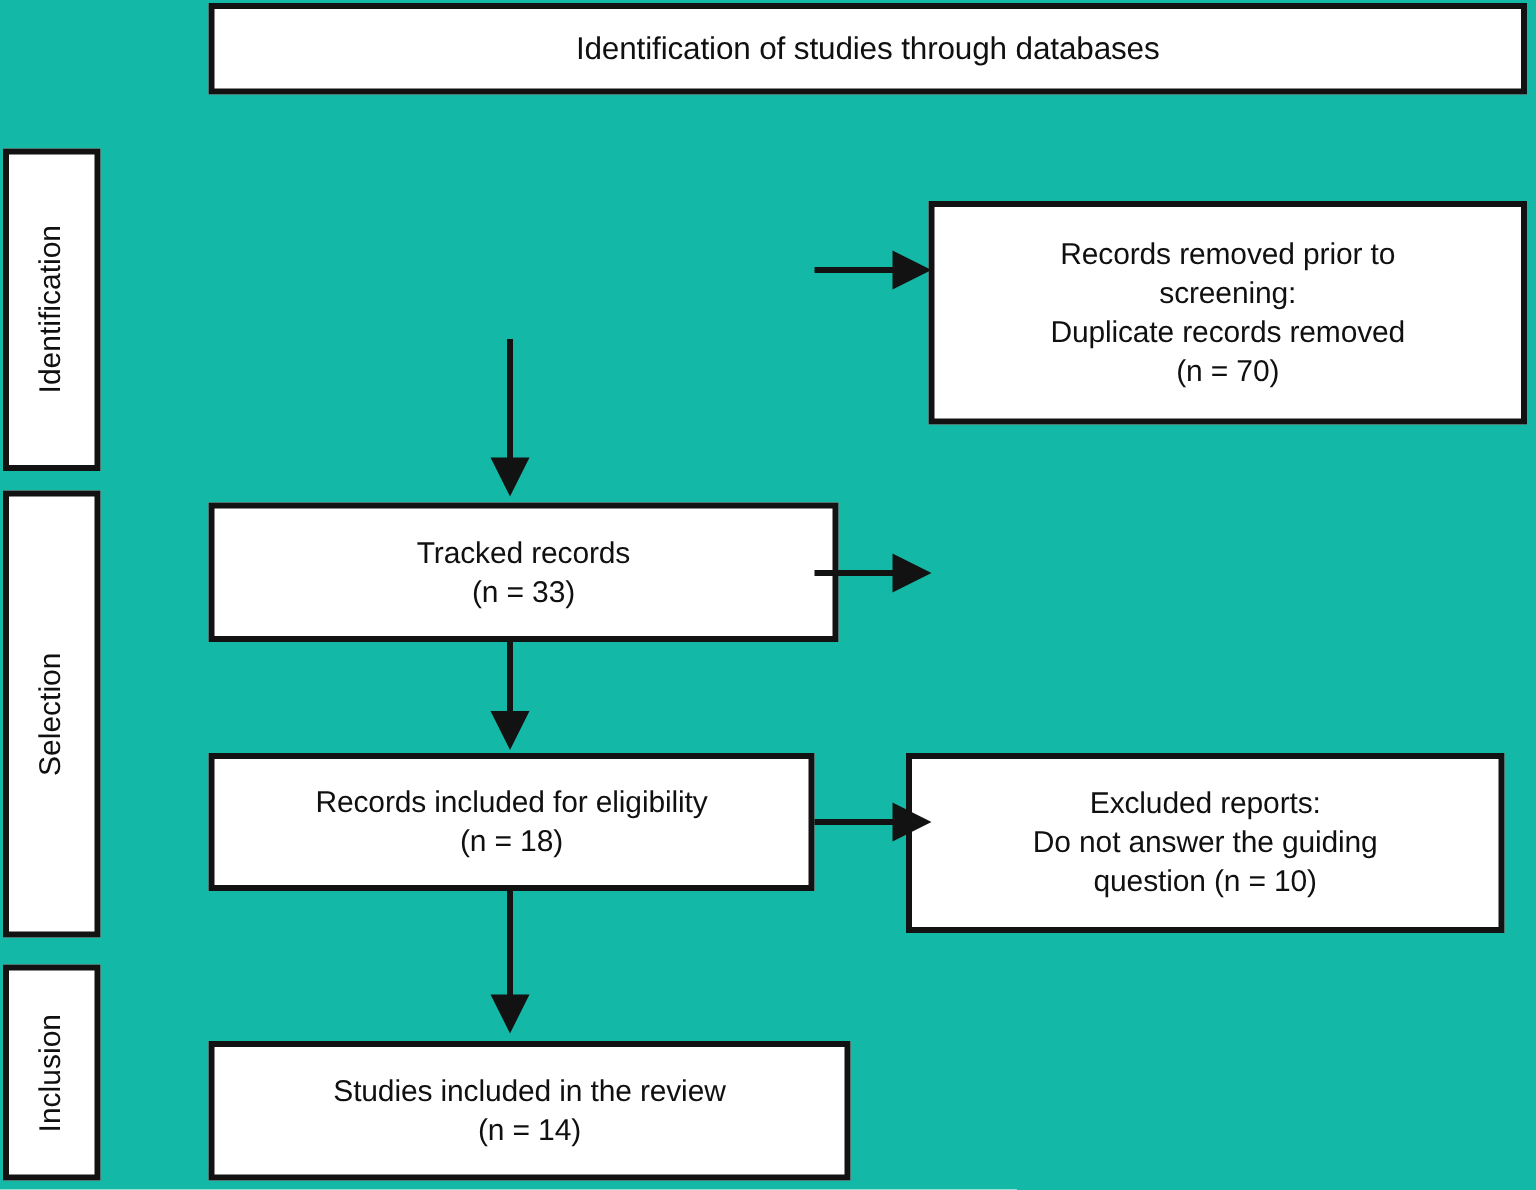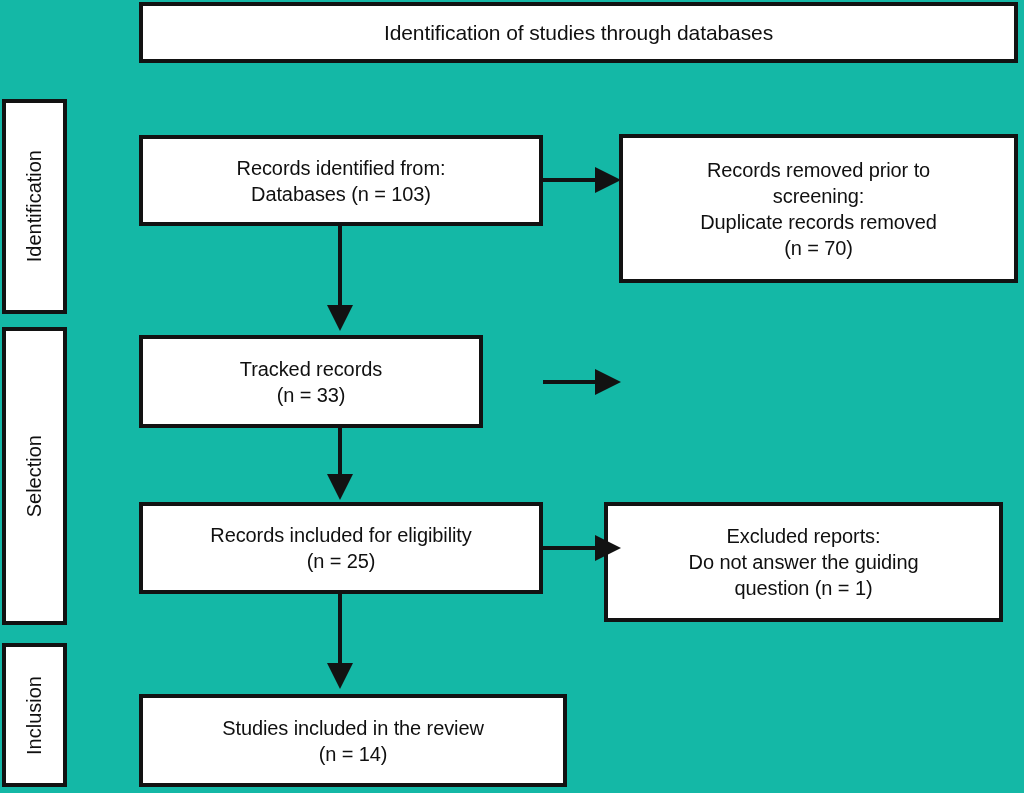--- a/index.html
+++ b/index.html
@@ -99,68 +99,62 @@
   <div class="stage" style="left:2px; top:99px; width:65px; height:215px;">
     <span>Identification</span>
   </div>
   <div class="stage" style="left:2px; top:327px; width:65px; height:298px;">
     <span>Selection</span>
   </div>
   <div class="stage" style="left:2px; top:643px; width:65px; height:144px;">
     <span>Inclusion</span>
   </div>
 
-  <div class="node" style="left:139px; top:135px; width:404px; height:91px;">
-    <div class="lines">
-      <span>Records identified from:</span>
-      <span>Databases (n = 103)</span>
-    </div>
-  </div>
 
   <div class="node" style="left:619px; top:134px; width:399px; height:149px;">
     <div class="lines">
       <span>Records removed prior to</span>
       <span>screening:</span>
       <span>Duplicate records removed</span>
       <span>(n = 70)</span>
     </div>
   </div>
 
   <div class="h-line" style="left:543px; top:178px; width:58px;"></div>
   <div class="h-head" style="left:595px; top:167px;"></div>
 
   <div class="v-line" style="left:338px; top:226px; width:4px; height:84px;"></div>
   <div class="v-head" style="left:327px; top:305px;"></div>
 
-  <div class="node" style="left:139px; top:335px; width:344px; height:93px;">
+  <div class="node" style="left:139px; top:335px; width:420px; height:93px;">
     <div class="lines">
       <span>Tracked records</span>
       <span>(n = 33)</span>
     </div>
   </div>
 
 
   <div class="h-line" style="left:543px; top:380px; width:58px;"></div>
   <div class="h-head" style="left:595px; top:369px;"></div>
 
   <div class="v-line" style="left:338px; top:428px; width:4px; height:52px;"></div>
   <div class="v-head" style="left:327px; top:474px;"></div>
 
   <div class="node" style="left:139px; top:502px; width:404px; height:92px;">
     <div class="lines">
       <span>Records included for eligibility</span>
-      <span>(n = 25)</span>
+      <span>(n = 18)</span>
     </div>
   </div>
 
   <div class="node" style="left:604px; top:502px; width:399px; height:120px;">
     <div class="lines">
       <span>Excluded reports:</span>
       <span>Do not answer the guiding</span>
-      <span>question (n = 1)</span>
+      <span>question (n = 10)</span>
     </div>
   </div>
 
   <div class="h-line" style="left:543px; top:546px; width:58px;"></div>
   <div class="h-head" style="left:595px; top:535px;"></div>
 
   <div class="v-line" style="left:338px; top:594px; width:4px; height:74px;"></div>
   <div class="v-head" style="left:327px; top:663px;"></div>
 
   <div class="node" style="left:139px; top:694px; width:428px; height:93px;">

